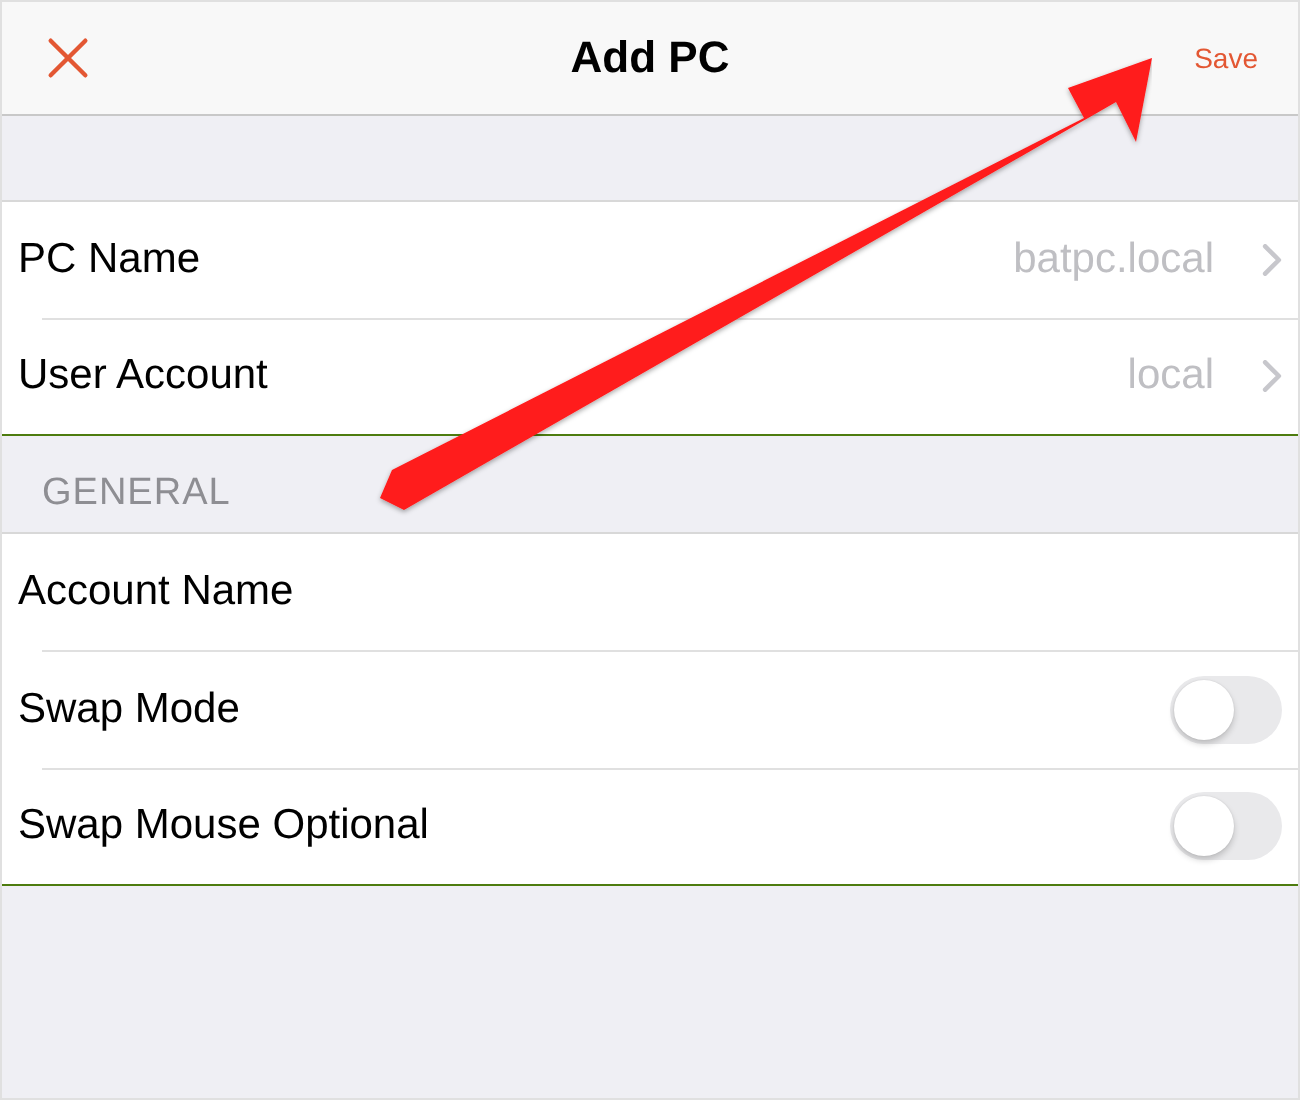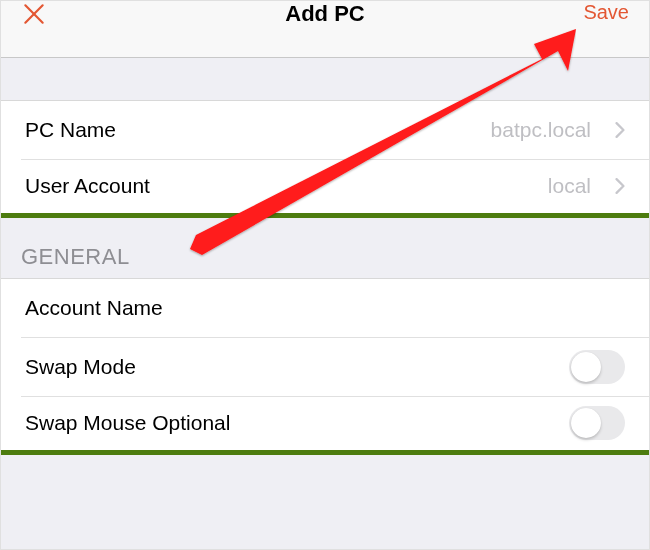--- a/index.html
+++ b/index.html
@@ -11,77 +11,77 @@
       overflow: hidden;
       font-size: 20px;
       border: 1px solid #e0e0e0;
       position: relative;
     }
     .navbar {
       height: 57px;
       background: #f8f8f8;
       border-bottom: 1px solid #c8c8c8;
       display: flex;
-      align-items: flex-start;
+      align-items: center;
       justify-content: space-between;
       padding: 0 20px;
       position: relative;
     }
     .nav-left { width: 80px; display: flex; align-items: center; }
     .nav-title {
       position: absolute;
       left: 50%;
       transform: translateX(-50%);
       font-weight: 600;
       font-size: 22px;
       color: #000;
     }
     .nav-right {
       width: 80px;
       text-align: right;
       color: #e35733;
-      font-size: 20px;
+      font-size: 14px;
       cursor: pointer;
     }
     .close-x {
       width: 26px;
       height: 26px;
       cursor: pointer;
     }
     .section-gap { height: 42px; background: #efeff4; }
     .section-header {
-      height: 60px;
+      height: 48px;
       background: #efeff4;
       padding: 30px 20px 8px 20px;
       color: #8e8e93;
-      font-size: 22px;
+      font-size: 19px;
       letter-spacing: 0.5px;
       display: flex;
       align-items: flex-end;
     }
     .cell {
       background: #fff;
       height: 59px;
       display: flex;
       align-items: center;
       justify-content: space-between;
-      padding: 0 24px;
+      padding: 0 8px;
       position: relative;
     }
     .cell + .cell::before {
       content: "";
       position: absolute;
       left: 20px;
       right: 0;
       top: 0;
       height: 1px;
       background: #e0e0e0;
     }
     .group-top { border-top: 1px solid #d8d8d8; }
-    .group-bottom { border-bottom: 5px solid #4d7c0f; }
+    .group-bottom { border-bottom: 1px solid #4d7c0f; }
     .cell-label { color: #000; font-size: 21px; }
     .cell-right { display: flex; align-items: center; gap: 24px; }
     .cell-value { color: #bfbfc3; font-size: 21px; }
     .chevron {
       width: 10px;
       height: 16px;
     }
     .switch {
       width: 56px;
       height: 34px;

